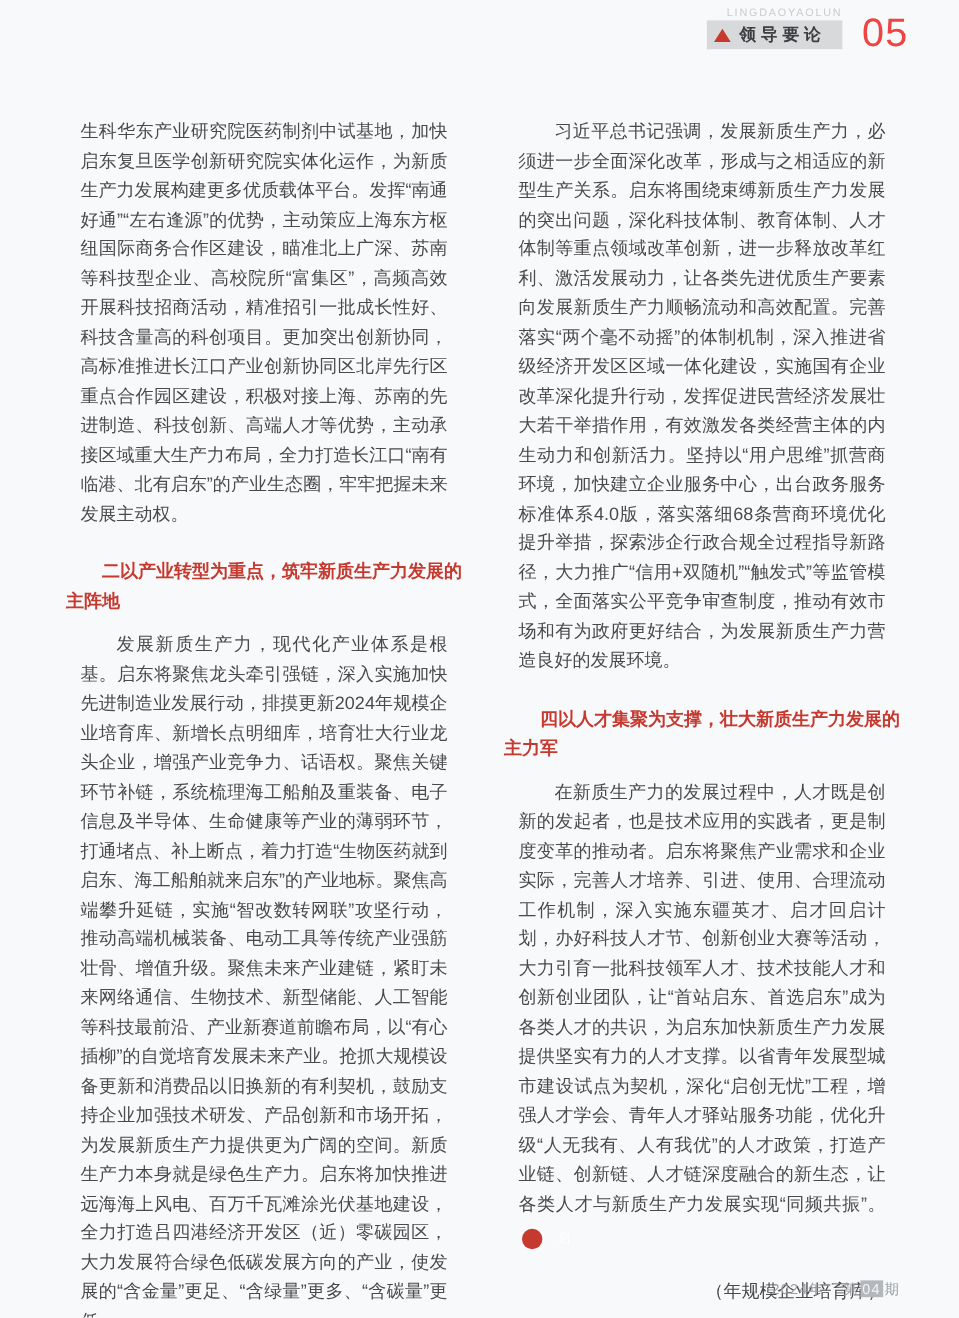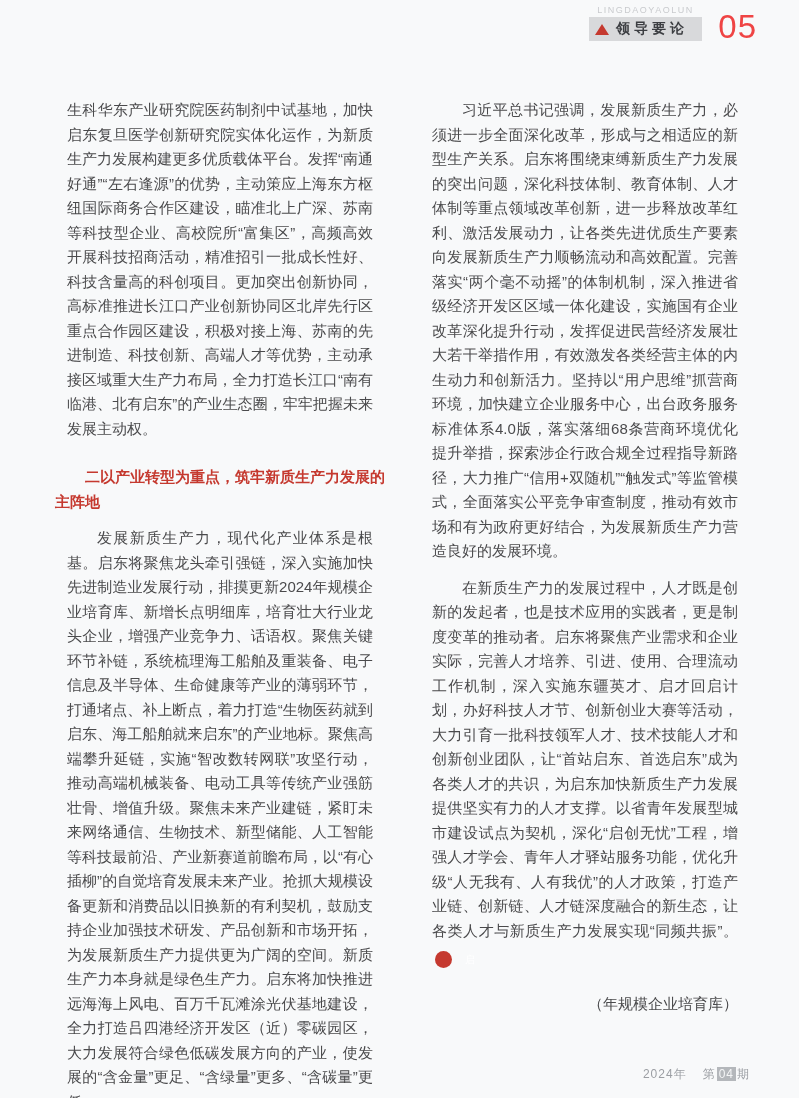--- a/index.html
+++ b/index.html
@@ -8,21 +8,21 @@
     position: relative;
     overflow: hidden;
     background: var(--page-background, #f8f9fa);
     font-family: "Liberation Sans", sans-serif;
   }
 
   
   .masthead {
     position: absolute;
     top: 5px; right: 97px;
-    text-align: center;
+    text-align: right;
   }
   .pinyin {
     font-size: 9px;
     letter-spacing: 1.5px;
     color: #c9cbce;
     margin-bottom: 2px;
   }
   .badge {
     position: relative;
     display: flex;
@@ -131,20 +131,21 @@
 <div class="content">
 
   <div class="col">
     <p class="no-indent">生科华东产业研究院医药制剂中试基地，加快启东复旦医学创新研究院实体化运作，为新质生产力发展构建更多优质载体平台。发挥“南通好通”“左右逢源”的优势，主动策应上海东方枢纽国际商务合作区建设，瞄准北上广深、苏南等科技型企业、高校院所“富集区”，高频高效开展科技招商活动，精准招引一批成长性好、科技含量高的科创项目。更加突出创新协同，高标准推进长江口产业创新协同区北岸先行区重点合作园区建设，积极对接上海、苏南的先进制造、科技创新、高端人才等优势，主动承接区域重大生产力布局，全力打造长江口“南有临港、北有启东”的产业生态圈，牢牢把握未来发展主动权。</p>
     <h3 class="section-heading">二以产业转型为重点，筑牢新质生产力发展的主阵地</h3>
     <p>发展新质生产力，现代化产业体系是根基。启东将聚焦龙头牵引强链，深入实施加快先进制造业发展行动，排摸更新2024年规模企业培育库、新增长点明细库，培育壮大行业龙头企业，增强产业竞争力、话语权。聚焦关键环节补链，系统梳理海工船舶及重装备、电子信息及半导体、生命健康等产业的薄弱环节，打通堵点、补上断点，着力打造“生物医药就到启东、海工船舶就来启东”的产业地标。聚焦高端攀升延链，实施“智改数转网联”攻坚行动，推动高端机械装备、电动工具等传统产业强筋壮骨、增值升级。聚焦未来产业建链，紧盯未来网络通信、生物技术、新型储能、人工智能等科技最前沿、产业新赛道前瞻布局，以“有心插柳”的自觉培育发展未来产业。抢抓大规模设备更新和消费品以旧换新的有利契机，鼓励支持企业加强技术研发、产品创新和市场开拓，为发展新质生产力提供更为广阔的空间。新质生产力本身就是绿色生产力。启东将加快推进远海海上风电、百万千瓦滩涂光伏基地建设，全力打造吕四港经济开发区（近）零碳园区，大力发展符合绿色低碳发展方向的产业，使发展的“含金量”更足、“含绿量”更多、“含碳量”更低。</p>
   </div>
 
   <div class="col">
     <p>习近平总书记强调，发展新质生产力，必须进一步全面深化改革，形成与之相适应的新型生产关系。启东将围绕束缚新质生产力发展的突出问题，深化科技体制、教育体制、人才体制等重点领域改革创新，进一步释放改革红利、激活发展动力，让各类先进优质生产要素向发展新质生产力顺畅流动和高效配置。完善落实“两个毫不动摇”的体制机制，深入推进省级经济开发区区域一体化建设，实施国有企业改革深化提升行动，发挥促进民营经济发展壮大若干举措作用，有效激发各类经营主体的内生动力和创新活力。坚持以“用户思维”抓营商环境，加快建立企业服务中心，出台政务服务标准体系4.0版，落实落细68条营商环境优化提升举措，探索涉企行政合规全过程指导新路径，大力推广“信用+双随机”“触发式”等监管模式，全面落实公平竞争审查制度，推动有效市场和有为政府更好结合，为发展新质生产力营造良好的发展环境。</p>
+    <h3 class="section-heading">四以人才集聚为支撑，壮大新质生产力发展的主力军</h3>
     <p><span>在新质生产力的发展过程中，人才既是创新的发起者，也是技术应用的实践者，更是制度变革的推动者。启东将聚焦产业需求和企业实际，完善人才培养、引进、使用、合理流动工作机制，深入实施东疆英才、启才回启计划，办好科技人才节、创新创业大赛等活动，大力引育一批科技领军人才、技术技能人才和创新创业团队，让“首站启东、首选启东”成为各类人才的共识，为启东加快新质生产力发展提供坚实有力的人才支撑。以省青年发展型城市建设试点为契机，深化“启创无忧”工程，增强人才学会、青年人才驿站服务功能，优化升级“人无我有、人有我优”的人才政策，打造产业链、创新链、人才链深度融合的新生态，让各类人才与新质生产力发展实现“同频共振”。</span><span class="seal">启</span></p>
     <p class="author-note">（年规模企业培育库）</p>
   </div>
 
 </div>
 
 <div class="page-footer">
   <span class="issue-year">2024年</span><span>第</span><span class="issue-number">04</span><span>期</span>
 </div>
 

